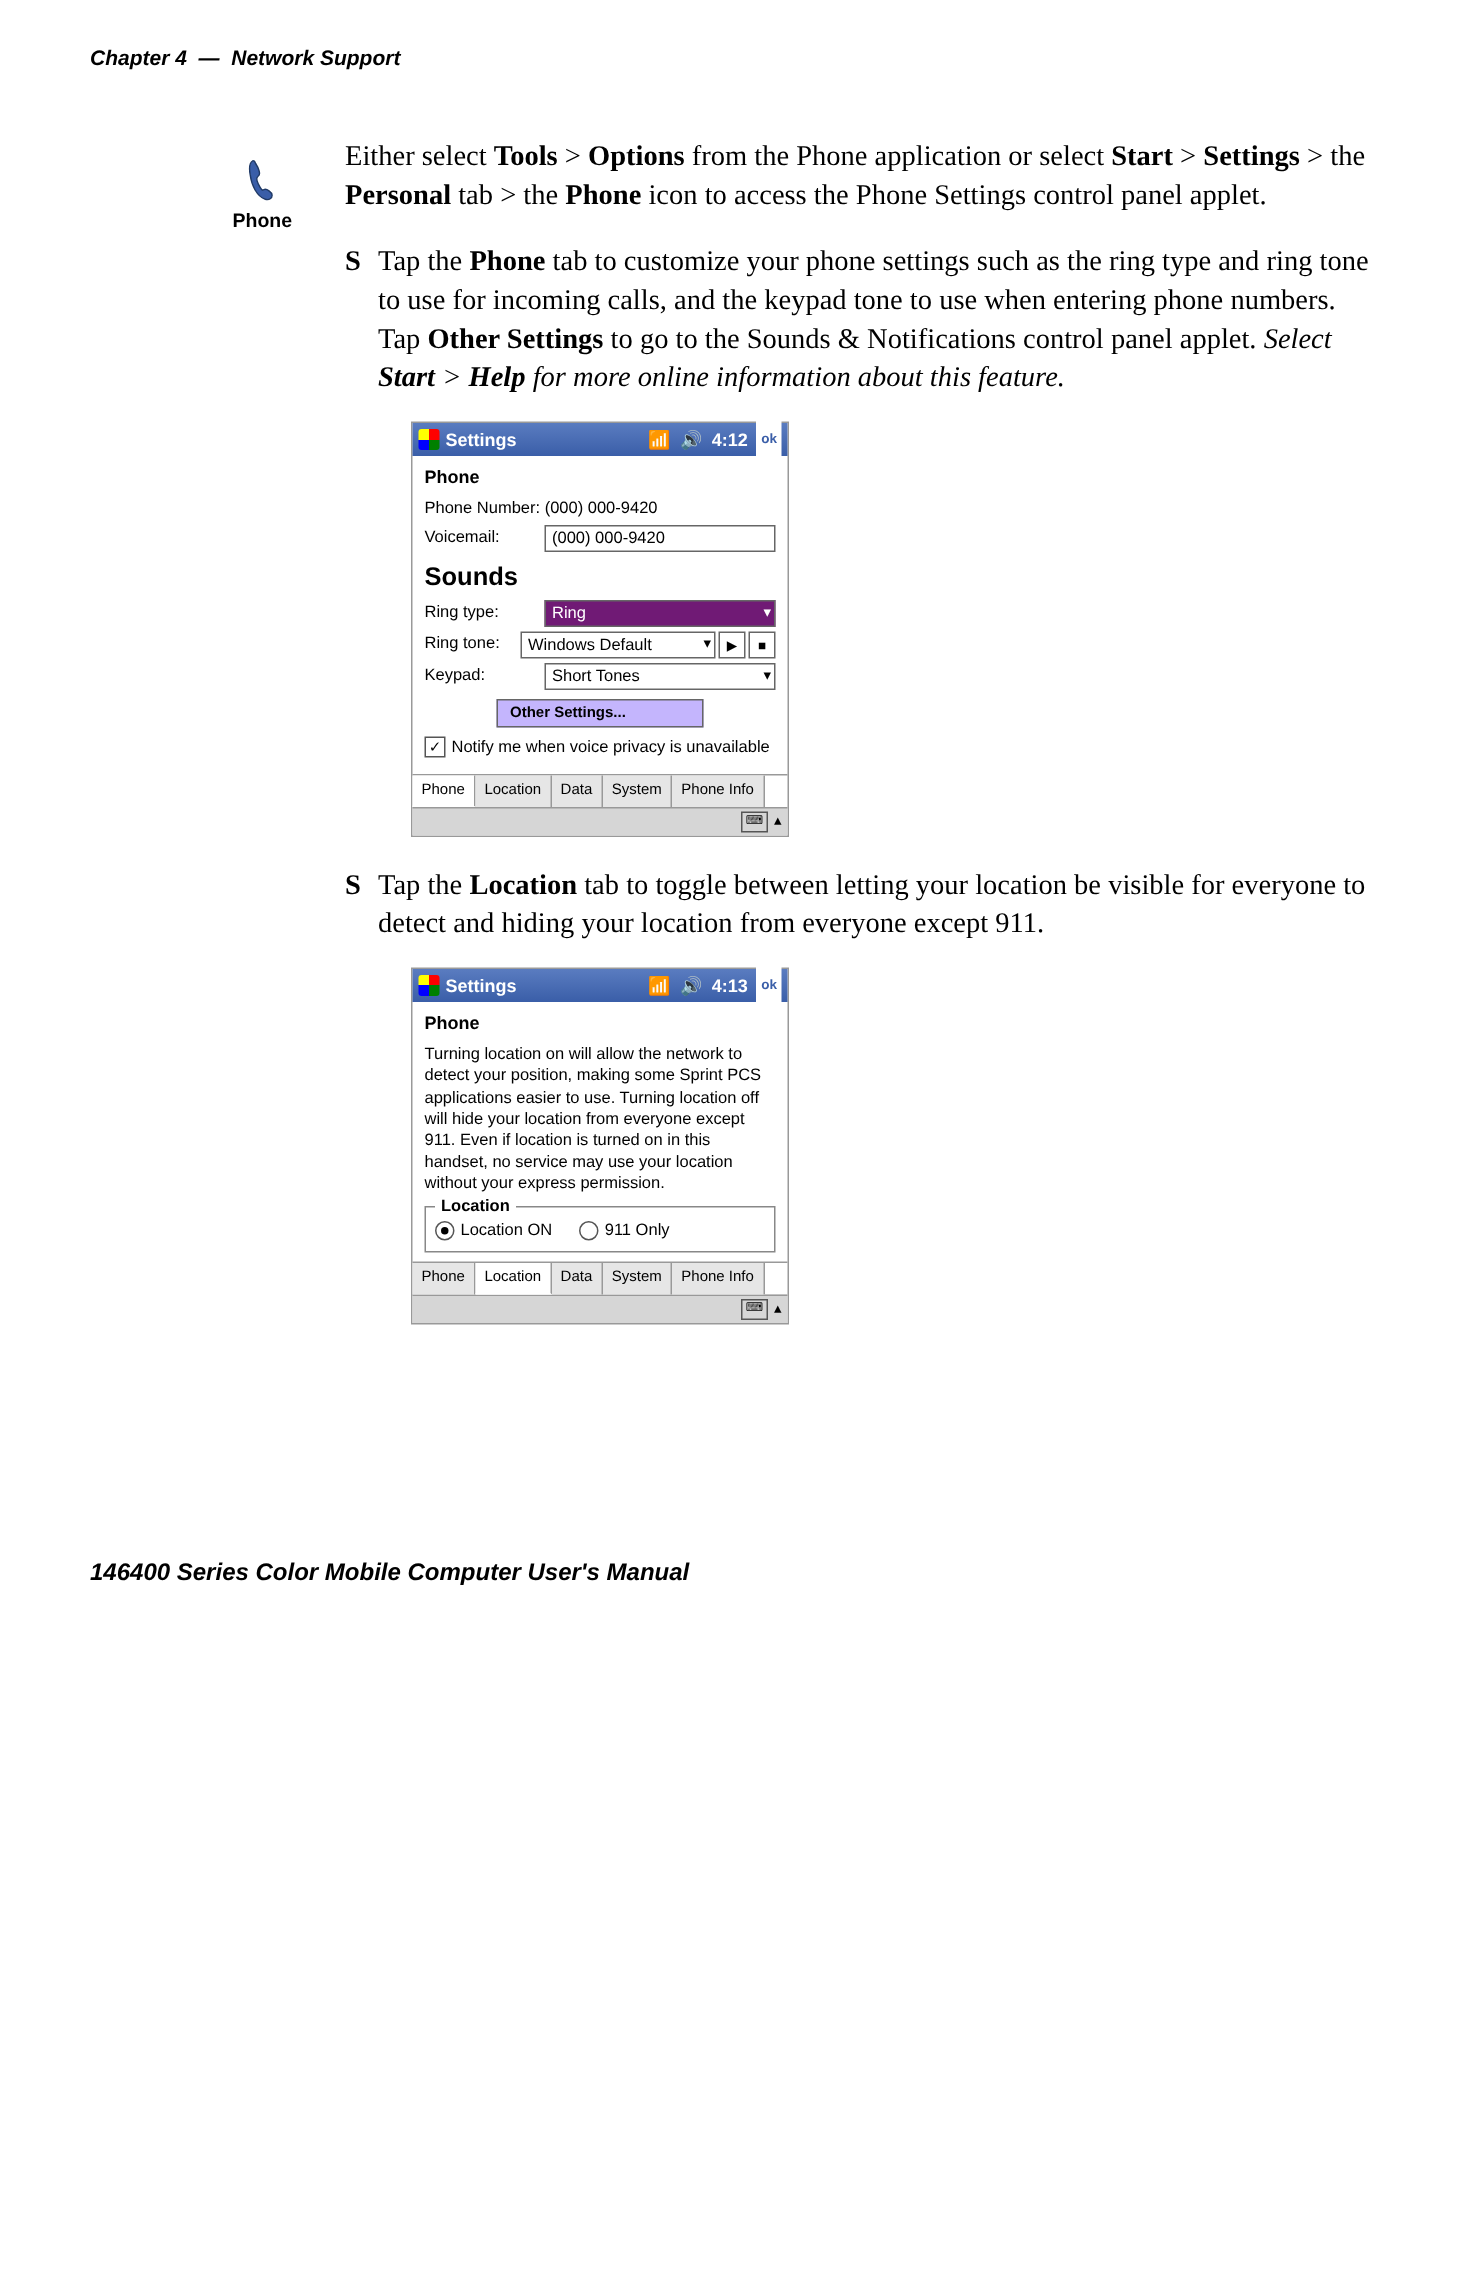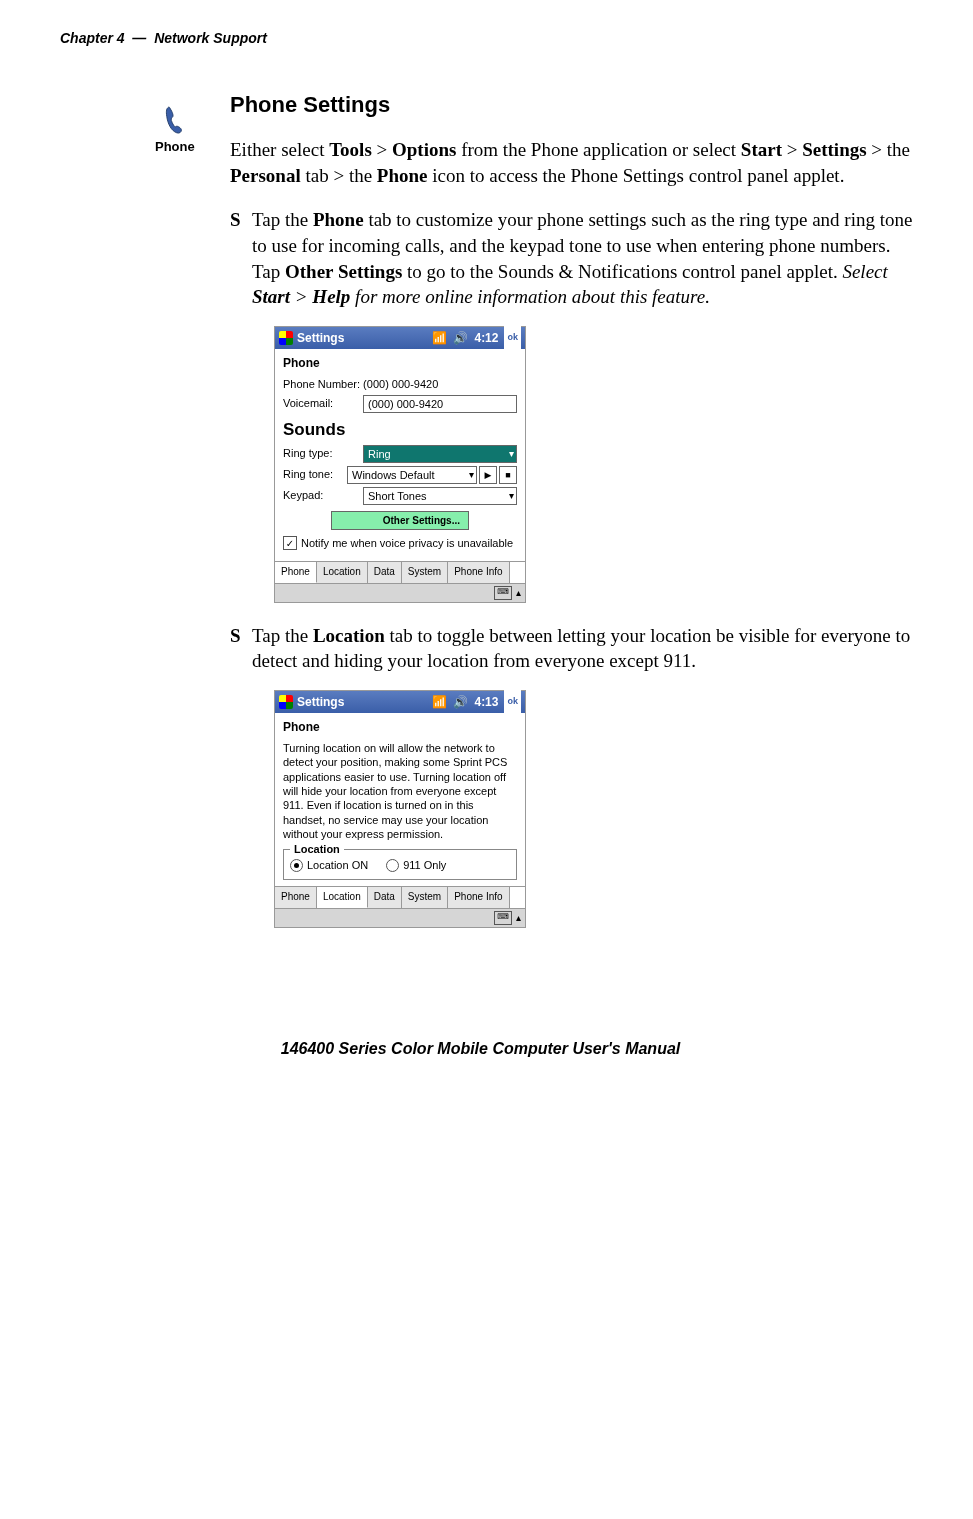--- a/index.html
+++ b/index.html
@@ -129,32 +129,32 @@
     font-size: 11px;
     background: #fff;
   }
   .field-input.dropdown { position: relative; padding-right: 14px; }
   .field-input.dropdown::after {
     content: "▾";
     position: absolute;
     right: 2px; top: 0;
     font-size: 10px;
   }
-  .field-input.hl { background: #0f766e; color: #fff; }
+  .field-input.hl { background: #701a75; color: #fff; }
   .small-btn-row { display: flex; gap: 2px; margin-left: 2px;}
   .sq-btn { width: 16px; height: 16px; border: 1px solid #666; font-size: 9px; display:flex; align-items:center; justify-content:center;}
   .other-btn {
     display: block;
     margin: 6px auto 6px auto;
     border: 1px solid #666;
-    background: #86efac;
+    background: #c4b5fd;
     font-weight: bold;
     font-size: 10px;
     padding: 2px 8px;
-    text-align: right;
+    text-align: left;
     width: 120px;
   }
   .chk-row { display:flex; align-items:flex-start; margin: 4px 0 10px 0;}
   .chk-row .chk { width:12px; height:12px; border:1px solid #555; margin-right:4px; display:flex; align-items:center; justify-content:center; font-size:10px;}
   .tabs {
     display:flex;
     border-top: 1px solid #999;
     font-size: 10px;
   }
   .tabs .tab {
@@ -193,21 +193,21 @@
   .radios { display:flex; gap: 18px; align-items:center;}
   .radio { display:flex; align-items:center; gap:4px;}
   .radio .dot { width:11px; height:11px; border:1px solid #555; border-radius:50%; display:flex; align-items:center; justify-content:center;}
   .radio .dot.sel::after { content:""; width:5px; height:5px; background:#000; border-radius:50%;}
   .footer {
     position: absolute;
     bottom: 30px;
     left: 60px;
     right: 72px;
     display:flex;
-    justify-content: center;
+    justify-content: flex-start;
     font-family: Verdana, Arial, sans-serif;
     font-weight: bold;
     font-style: italic;
     font-size: 16px;
   }
 </style>
 </head>
 <body>
 
 <div class="page">
@@ -219,21 +219,20 @@
   </div>
 
   <div class="icon-label">
     <svg class="phone-icon" viewBox="0 0 24 32">
       <path d="M5 2 C3 3 2 6 3 12 C4 20 8 28 14 30 C17 31 19 29 19 27 C19 25 15 22 13 23 C12 24 11 23 9 19 C7 15 8 14 9 13 C11 12 9 7 7 4 C6 2 6 2 5 2 Z" fill="#3a5ea8" stroke="#203a66" stroke-width="1"></path>
     </svg>
     <span>Phone</span>
   </div>
 
   <div class="content-col" style="margin-top:46px;">
-    <h3 class="section-title">Phone Settings</h3>
 
     <p class="body-text">
       <span>Either select </span><span class="bold">Tools</span><span> &gt; </span><span class="bold">Options</span><span> from the Phone application or select </span><span class="bold">Start</span><span> &gt; </span><span class="bold">Settings</span><span> &gt; the </span><span class="bold">Personal</span><span> tab &gt; the </span><span class="bold">Phone</span><span> icon to access the Phone Settings control panel applet.</span>
     </p>
 
     <ul class="bullets">
       <li class="body-text">
         <span>Tap the </span><span class="bold">Phone</span><span> tab to customize your phone settings such as the ring type and ring tone to use for incoming calls, and the keypad tone to use when entering phone numbers. Tap </span><span class="bold">Other Settings</span><span> to go to the Sounds &amp; Notifications control panel applet. </span><span class="italic">Select </span><span class="bold italic">Start</span><span class="italic"> &gt; </span><span class="bold italic">Help</span><span class="italic"> for more online information about this feature.</span>
 
         

